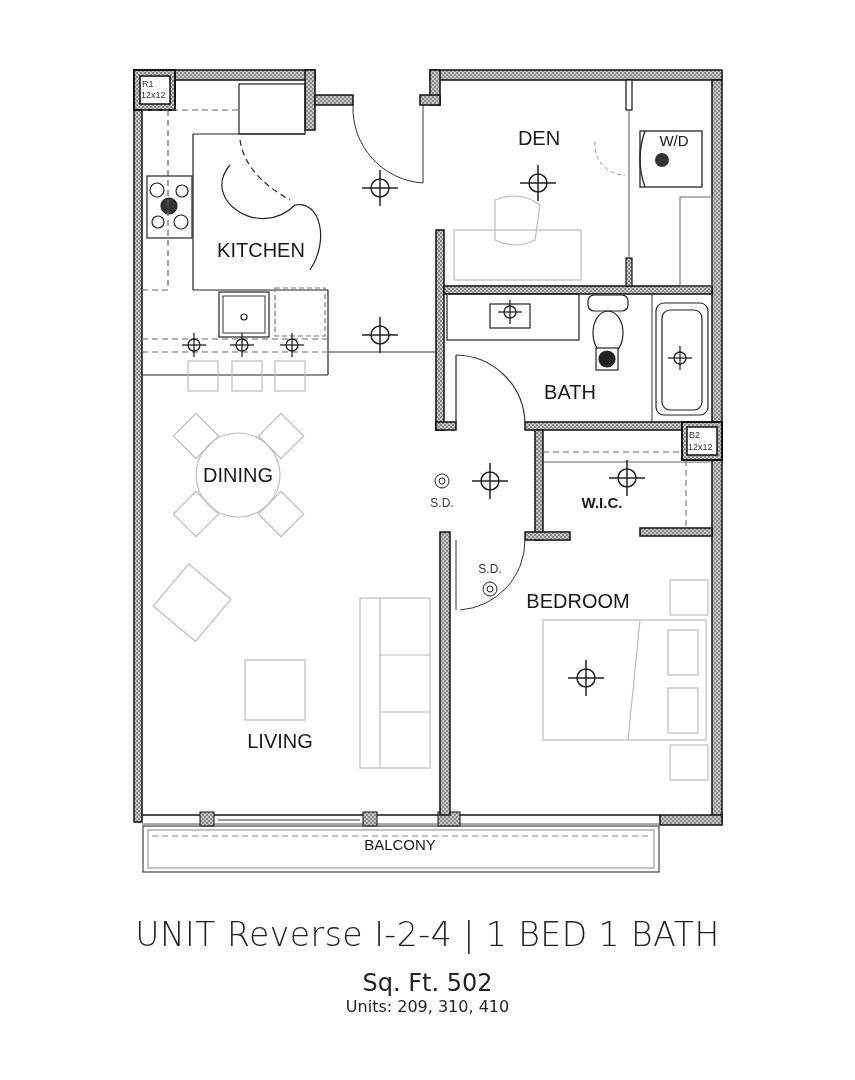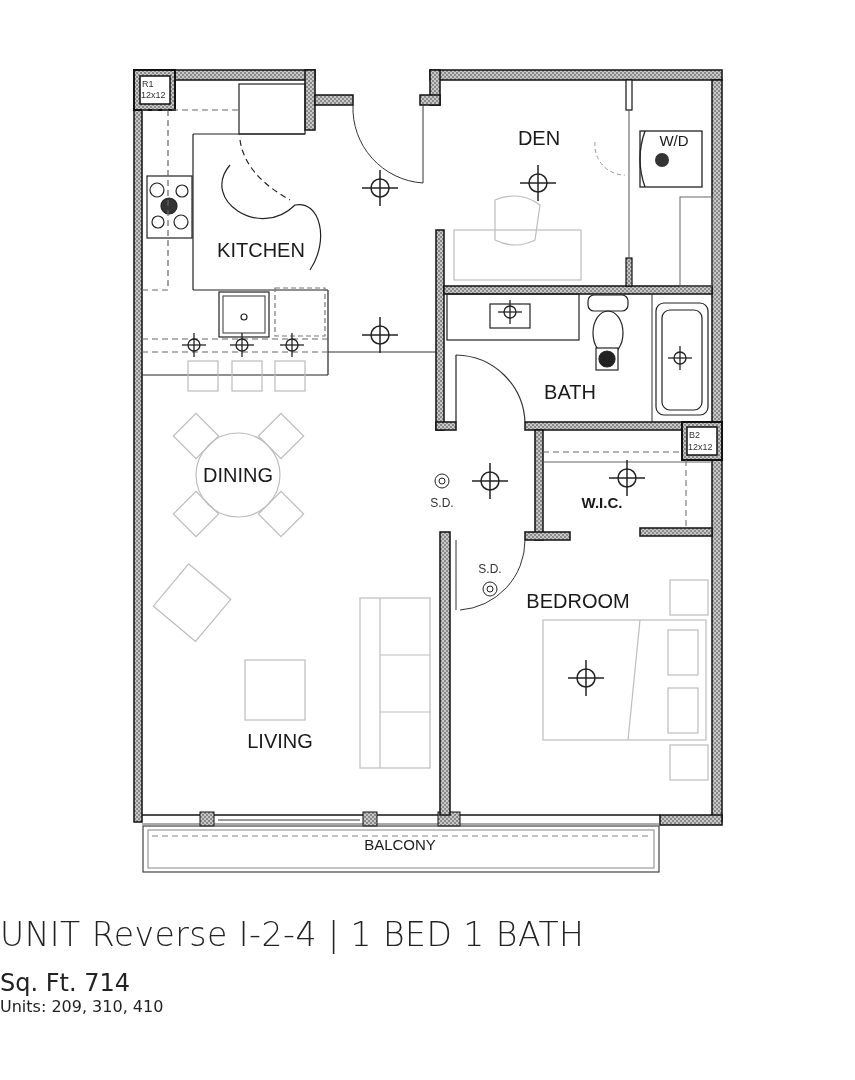--- a/index.html
+++ b/index.html
@@ -1,21 +1,21 @@
 <!DOCTYPE html>
 <html><head>
 <meta charset="utf-8">
 <style>
   html, body { margin:0; padding:0; background:#ffffff; }
   body { width:855px; height:1080px; position:relative; overflow:hidden; font-family:"Liberation Sans", sans-serif; }
   #plan { position:absolute; left:0; top:0; width:855px; height:900px; }
   .room-label { font-family:"Liberation Sans", sans-serif; font-size:20px; fill:#1a1a1a; }
   .small-label { font-family:"Liberation Sans", sans-serif; font-size:15px; fill:#1a1a1a; }
   .tiny-label { font-family:"Liberation Sans", sans-serif; font-size:12px; fill:#333; }
-  .caption { position:absolute; left:0; width:855px; text-align:left; color:#222; font-family:"DejaVu Sans", sans-serif; }
+  .caption { position:absolute; left:0; width:855px; text-align:center; color:#222; font-family:"DejaVu Sans", sans-serif; }
   .title { top:915px; font-size:33px; letter-spacing:0.5px; font-weight:300; }
   .sub1 { top:970px; font-size:24px; line-height:26px; }
   .sub2 { top:994px; font-size:16px; line-height:26px; }
 </style>
 </head>
 <body>
 
 <svg id="plan" viewBox="0 0 855 900" xmlns="http://www.w3.org/2000/svg">
   <defs>
     <pattern id="hatch" width="4" height="4" patternUnits="userSpaceOnUse">
@@ -222,14 +222,14 @@
   <text x="674" y="146" class="small-label" text-anchor="middle">W/D</text>
   <text x="570" y="399" class="room-label" text-anchor="middle">BATH</text>
   <text x="238" y="482" class="room-label" text-anchor="middle">DINING</text>
   <text x="602" y="508" class="small-label" style="font-weight:bold" text-anchor="middle">W.I.C.</text>
   <text x="578" y="608" class="room-label" text-anchor="middle">BEDROOM</text>
   <text x="280" y="748" class="room-label" text-anchor="middle">LIVING</text>
   <text x="400" y="850" class="small-label" text-anchor="middle">BALCONY</text>
 </svg>
 
 <div class="caption title">UNIT Reverse I-2-4 | 1 BED 1 BATH</div>
-<div class="caption sub1">Sq. Ft. 714</div>
+<div class="caption sub1">Sq. Ft. 502</div>
 <div class="caption sub2">Units: 209, 310, 410</div>
 
 </body></html>

